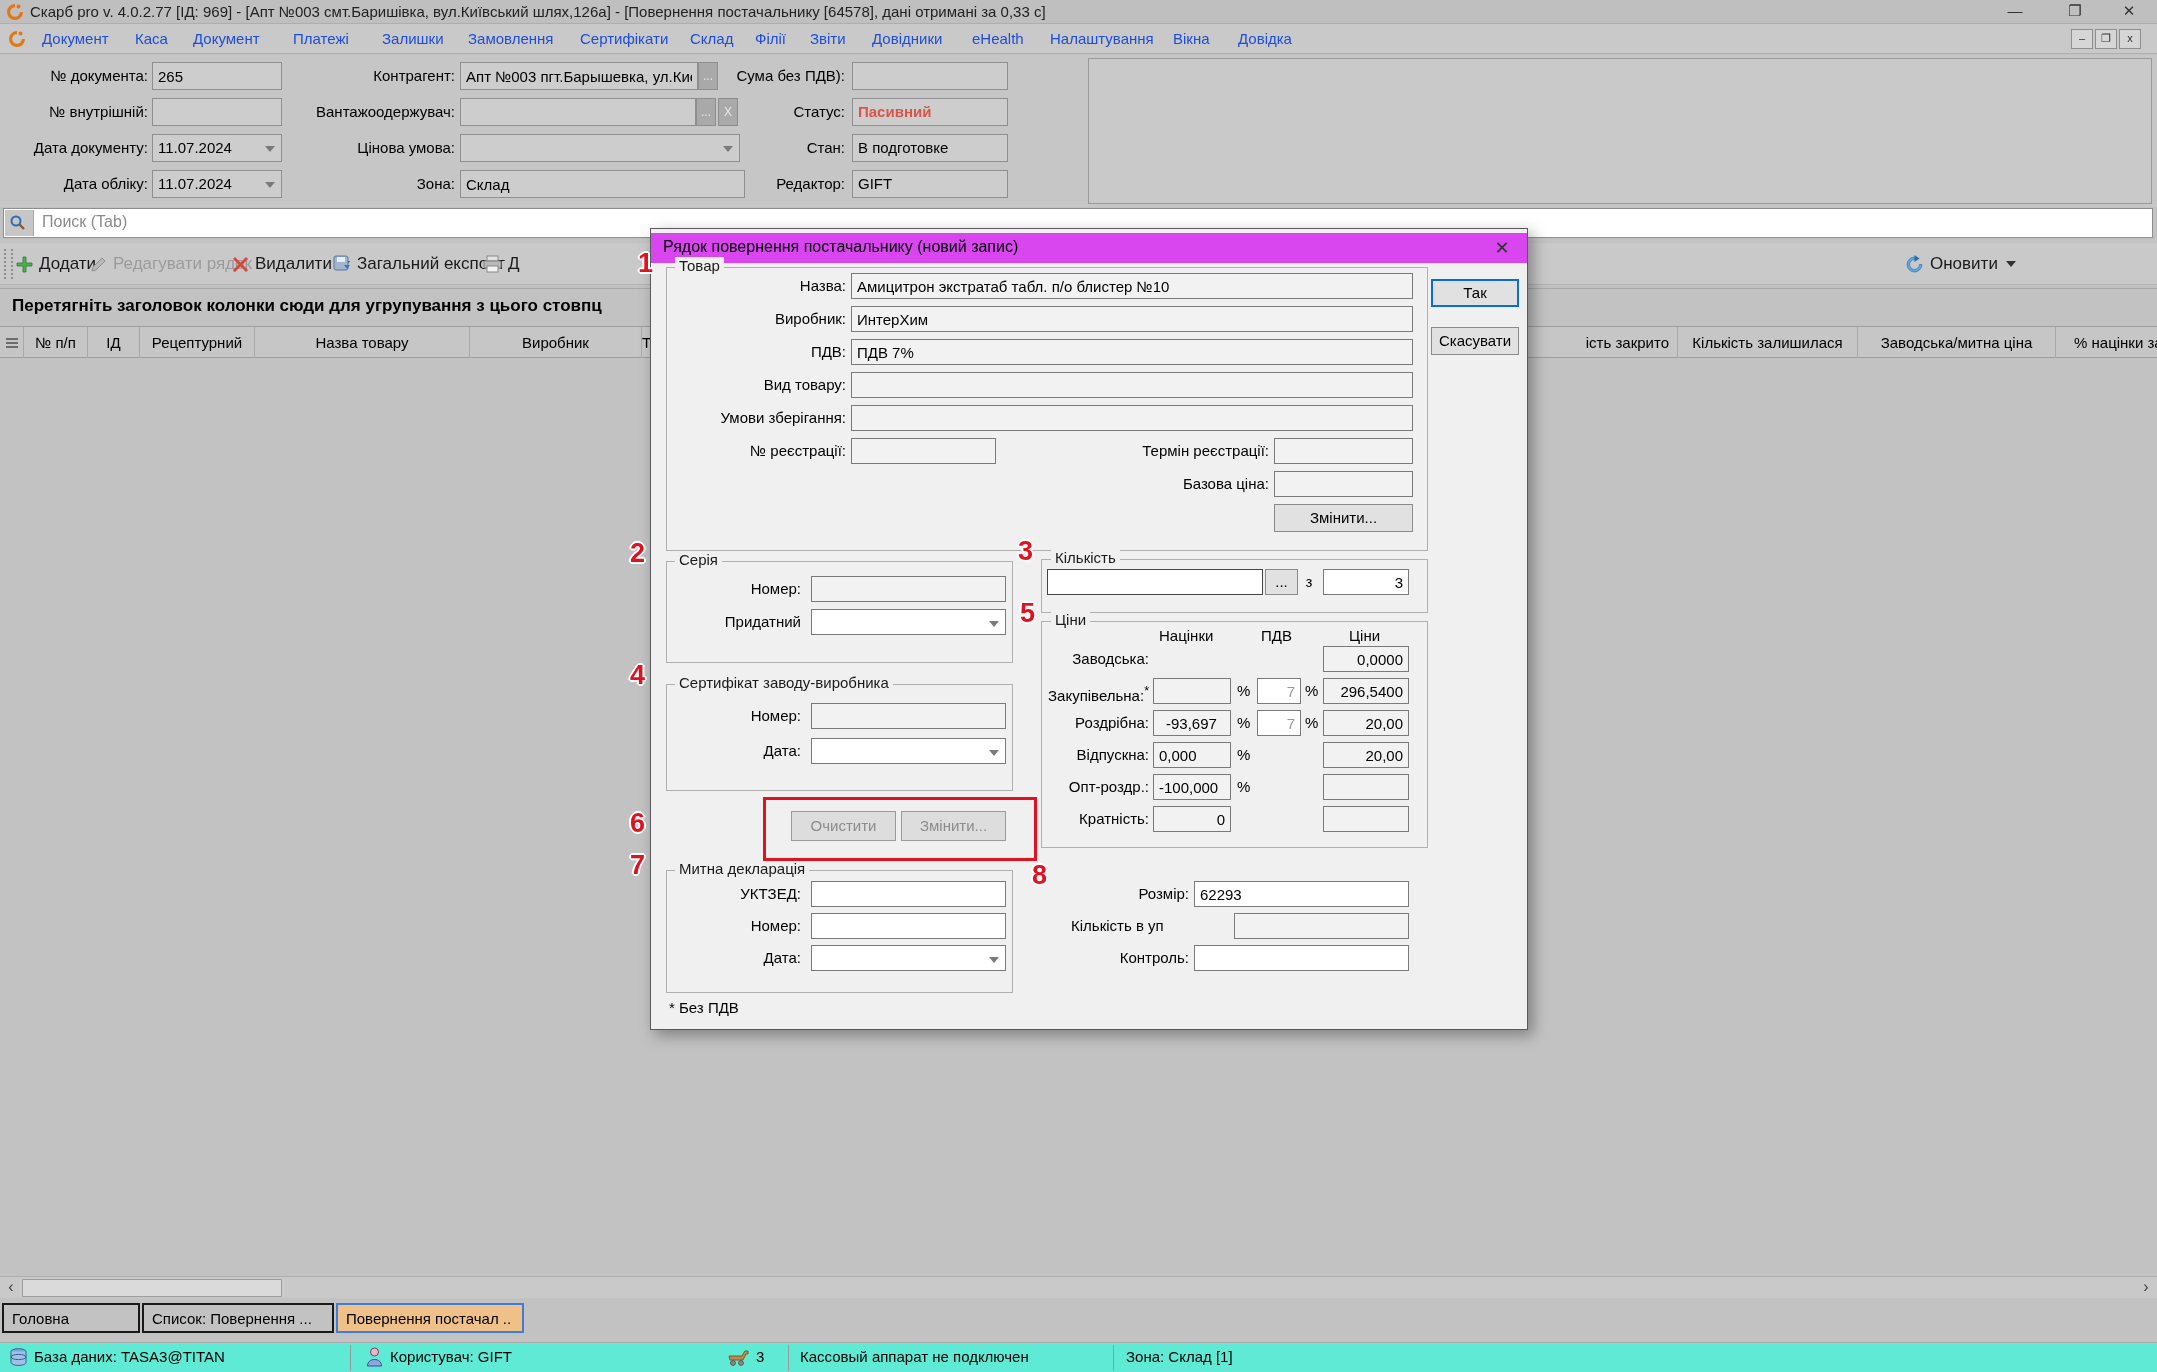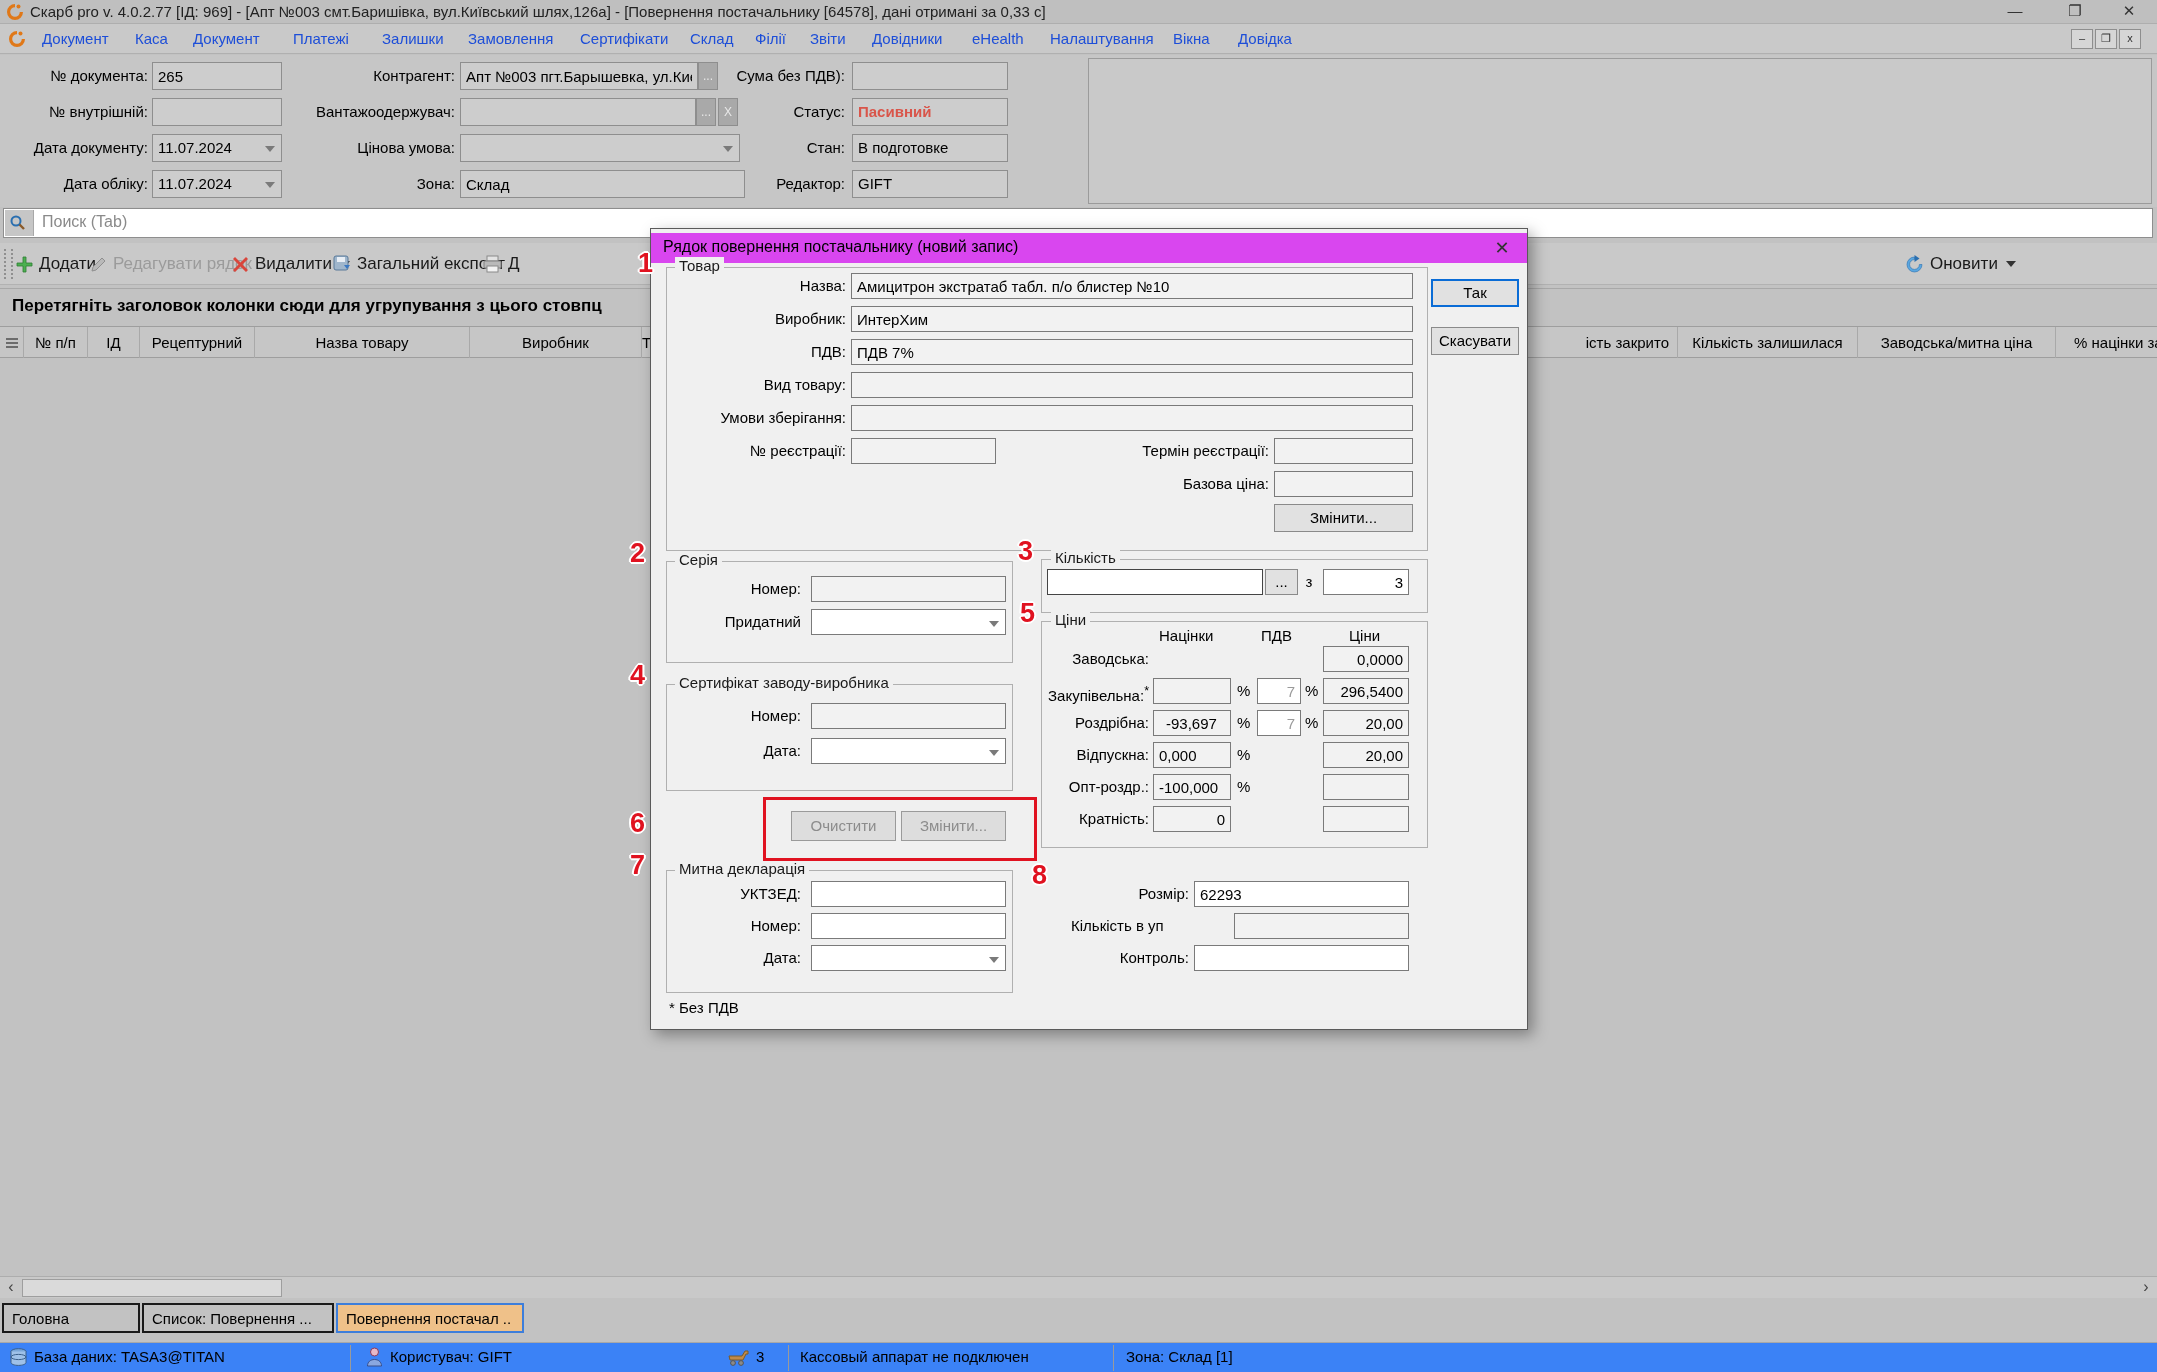--- a/index.html
+++ b/index.html
@@ -41,21 +41,21 @@
   .hdrrow{left:0;top:326px;width:2157px;height:32px;background:#c6c6c6;border-top:1px solid #9e9e9e;border-bottom:1px solid #9e9e9e;}
   .hcell{position:absolute;top:0;height:32px;line-height:32px;font-size:15px;color:#000;border-right:1px solid #a9a9a9;text-align:center;white-space:nowrap;overflow:hidden;box-sizing:border-box;}
   .gridbody{left:0;top:358px;width:2157px;height:918px;background:#c2c2c2;}
   .hscroll{left:0;top:1276px;width:2157px;height:22px;background:#c9c9c9;border-top:1px solid #adadad;}
   .harrow{position:absolute;top:0;width:22px;height:22px;text-align:center;line-height:20px;font-size:16px;color:#444;}
   .hthumb{position:absolute;left:22px;top:2px;width:260px;height:18px;background:#dadada;border:1px solid #9e9e9e;box-sizing:border-box;}
   
   .tabbar{left:0;top:1300px;width:2157px;height:40px;background:#c2c2c2;}
   .tab{position:absolute;top:3px;height:30px;line-height:28px;font-size:15px;padding:0 8px;border:2px solid #1a1a1a;background:#c2c2c2;color:#000;box-sizing:border-box;white-space:nowrap;overflow:hidden;}
   .tab.active{background:#efc189;border:2px solid #3d7edb;}
-  .statusbar{left:0;top:1342px;width:2157px;height:30px;background:#3b82f6;border-top:1px solid #a8a8a8;}
+  .statusbar{left:0;top:1342px;width:2157px;height:30px;background:#5eead4;border-top:1px solid #a8a8a8;}
   .stxt{position:absolute;top:5px;font-size:15px;color:#000;white-space:nowrap;}
   .ssep{position:absolute;top:2px;width:1px;height:26px;background:#9a9a9a;}
   
   .dialog{left:650px;top:228px;width:878px;height:802px;background:#f0f0f0;border:1px solid #5a5a5a;box-shadow:5px 5px 14px rgba(0,0,0,.35);z-index:10;}
   .dlgtitle{position:absolute;left:0;top:4px;width:100%;height:30px;background:#d946ef;}
   .dlgtitle .t{position:absolute;left:12px;top:5px;font-size:16px;color:#000;}
   .dlgclose{position:absolute;right:14px;top:4px;width:22px;height:22px;text-align:center;line-height:22px;font-size:18px;color:#333;}
   .gbox{position:absolute;border:1px solid #b0b0b0;}
   .glegend{position:absolute;font-size:15px;color:#1a1a1a;background:#f0f0f0;padding:0 4px;white-space:nowrap;}
   .dlbl{position:absolute;height:26px;line-height:26px;font-size:15px;color:#000;text-align:right;white-space:nowrap;}

